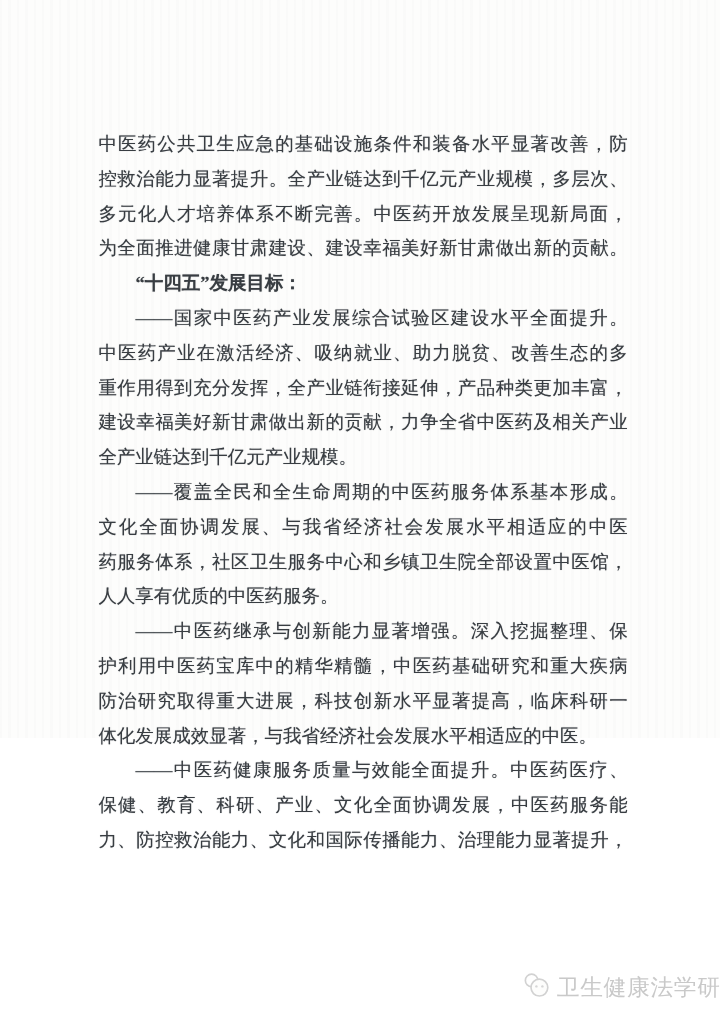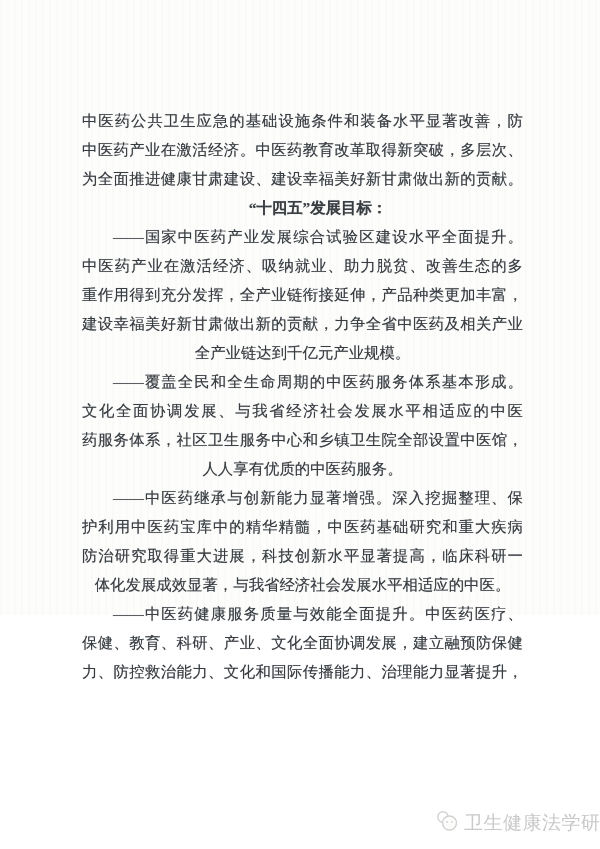--- a/index.html
+++ b/index.html
@@ -24,21 +24,21 @@
     left: 82px; top: 106px;
     width: 441px;
     filter: blur(0.22px);
   }
   .paragraph { margin: 0; padding: 0; }
   .line {
     height: 29px;
     line-height: 29px;
     font-size: 15.4px;
     color: #383d42;
-    text-align: center;
+    text-align: left;
     overflow: hidden;
     text-shadow: 0 0 0.7px rgba(56,61,66,0.55);
   }
   .line.j { text-align: justify; text-align-last: justify; }
   .line.indent { padding-left: 31px; }
   .line.bold { font-weight: 700; }
   .watermark {
     position: absolute;
     left: 435px; top: 810px;
     height: 26px;
@@ -56,21 +56,22 @@
   .wm-icon { display: inline-block; }
 </style>
 </head>
 <body>
 
 <div class="page">
 
   <div class="textblock" id="textblock">
       <div class="paragraph">
         <div class="line j">中医药公共卫生应急的基础设施条件和装备水平显著改善，防</div>
-        <div class="line j">中医药产业在激活经济。中医药教育改革取得新突破，多层次、</div>
+        <div class="line j">控救治能力显著提升。全产业链达到千亿元产业规模，多层次、</div>
+        <div class="line j">多元化人才培养体系不断完善。中医药开放发展呈现新局面，</div>
         <div class="line j">为全面推进健康甘肃建设、建设幸福美好新甘肃做出新的贡献。</div>
       </div>
       <div class="paragraph">
         <div class="line indent bold">“十四五”发展目标：</div>
       </div>
       <div class="paragraph">
         <div class="line j indent">——国家中医药产业发展综合试验区建设水平全面提升。</div>
         <div class="line j">中医药产业在激活经济、吸纳就业、助力脱贫、改善生态的多</div>
         <div class="line j">重作用得到充分发挥，全产业链衔接延伸，产品种类更加丰富，</div>
         <div class="line j">建设幸福美好新甘肃做出新的贡献，力争全省中医药及相关产业</div>
@@ -83,21 +84,21 @@
         <div class="line">人人享有优质的中医药服务。</div>
       </div>
       <div class="paragraph">
         <div class="line j indent">——中医药继承与创新能力显著增强。深入挖掘整理、保</div>
         <div class="line j">护利用中医药宝库中的精华精髓，中医药基础研究和重大疾病</div>
         <div class="line j">防治研究取得重大进展，科技创新水平显著提高，临床科研一</div>
         <div class="line">体化发展成效显著，与我省经济社会发展水平相适应的中医。</div>
       </div>
       <div class="paragraph">
         <div class="line j indent">——中医药健康服务质量与效能全面提升。中医药医疗、</div>
-        <div class="line j">保健、教育、科研、产业、文化全面协调发展，建立融预防保健</div>
+        <div class="line j">保健、教育、科研、产业、文化全面协调发展，中医药服务能</div>
         <div class="line j">力、防控救治能力、文化和国际传播能力、治理能力显著提升，</div>
       </div>
     </div>
 
   <div class="watermark">
     <span class="wm-icon">
       <svg width="24" height="22" viewBox="0 0 24 22">
         <circle cx="8" cy="7" r="5.2" fill="none" stroke="#d2d2d2" stroke-width="1.4"></circle>
         <circle cx="14.5" cy="13" r="7" fill="#fdfdfc" stroke="#d2d2d2" stroke-width="1.4"></circle>
         <circle cx="12" cy="12" r="1" fill="#d6d6d6"></circle>

